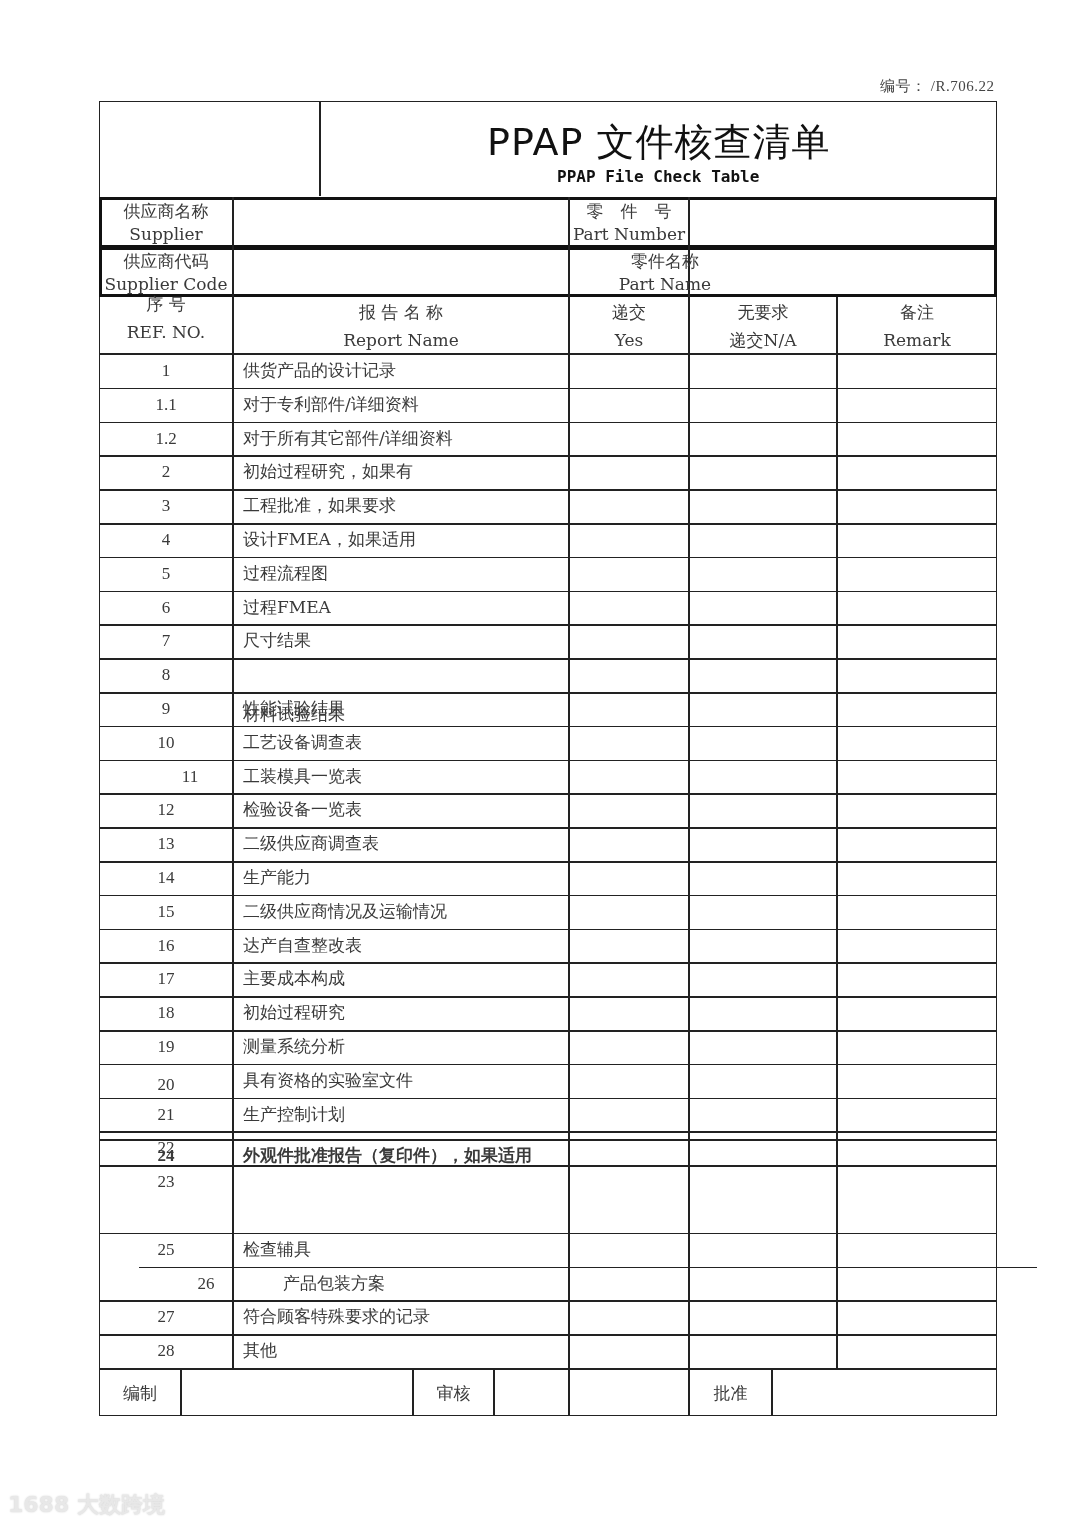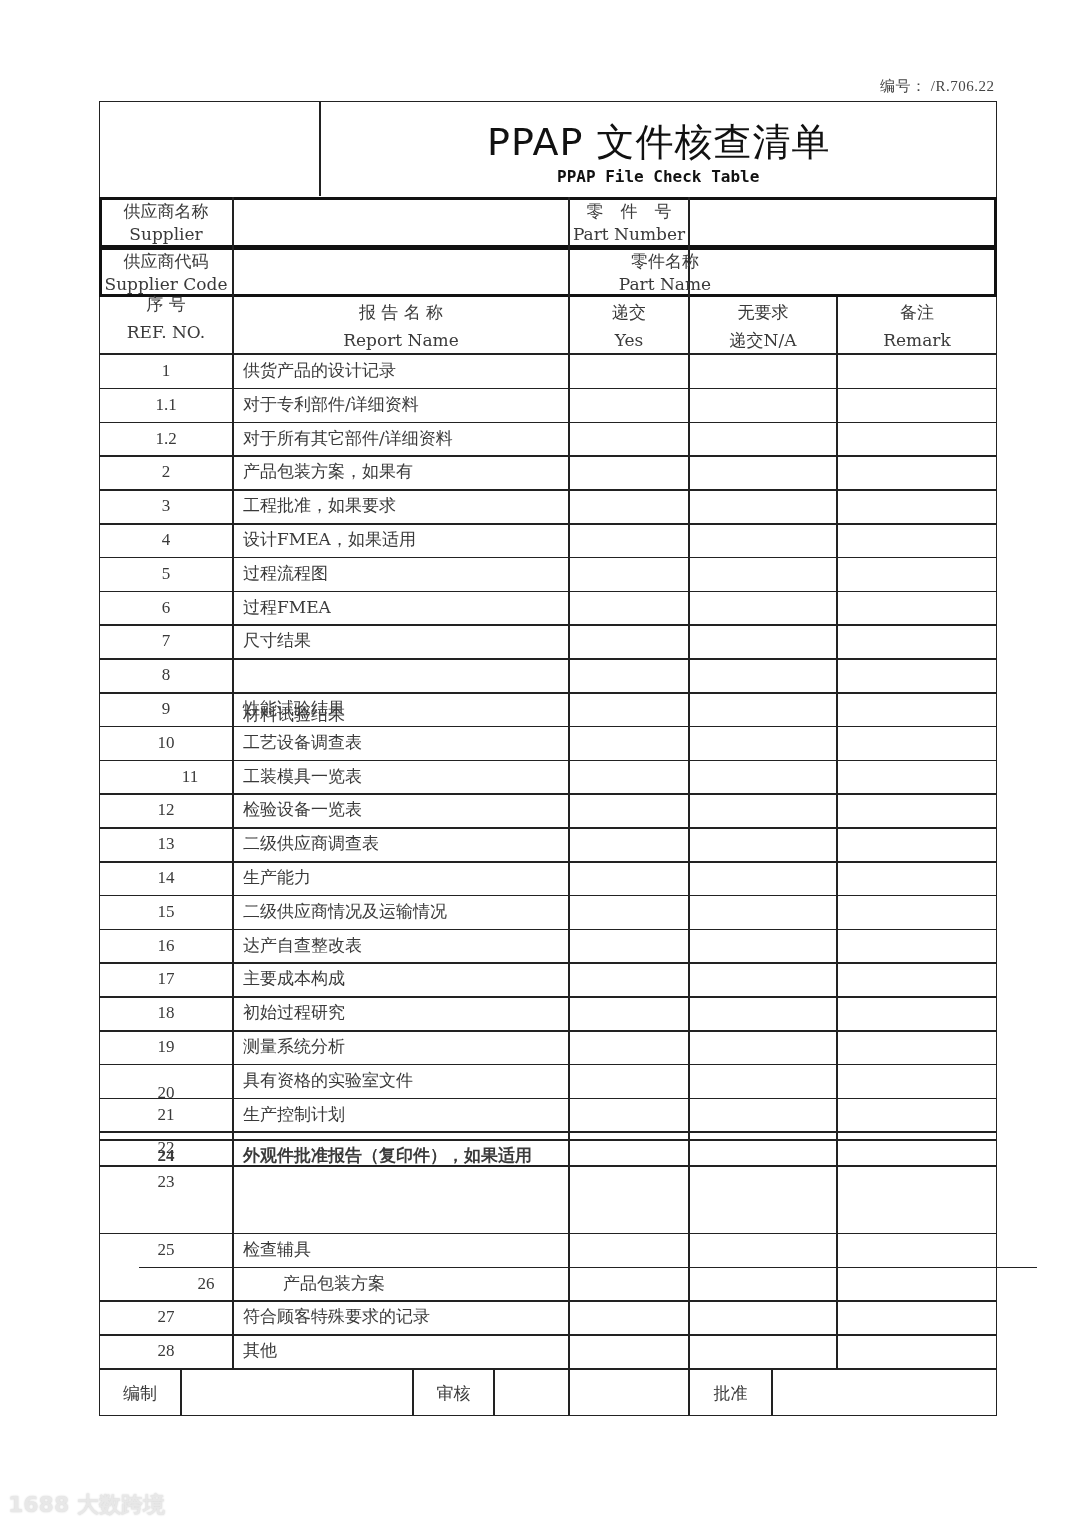--- a/index.html
+++ b/index.html
@@ -121,21 +121,21 @@
         <div class="hl" style="left: 0px; top: 0px; width: 898px; height: 1.5px;"></div>
         <div class="row-num" style="line-height: 33.8px; top: 0px;">1.2</div>
         <div class="row-name" style="line-height: 33.8px; top: 0px;">对于所有其它部件/详细资料</div>
         <div class="cell" style="left: 471px; top: 1px; width: 118px; height: 31.8px;"></div>
         <div class="cell" style="left: 591px; top: 1px; width: 146px; height: 31.8px;"></div>
         <div class="cell" style="left: 739px; top: 1px; width: 158px; height: 31.8px;"></div>
       </div>
       <div class="box" style="left: 0px; top: 354.4px; width: 898px; height: 33.8px;">
         <div class="hl" style="left: 0px; top: 0px; width: 898px; height: 1.5px;"></div>
         <div class="row-num" style="line-height: 33.8px; top: 0px;">2</div>
-        <div class="row-name" style="line-height: 33.8px; top: 0px;">产品包装方案，如果有</div>
+        <div class="row-name" style="line-height: 33.8px; top: 0px;">初始过程研究，如果有</div>
         <div class="cell" style="left: 471px; top: 1px; width: 118px; height: 31.8px;"></div>
         <div class="cell" style="left: 591px; top: 1px; width: 146px; height: 31.8px;"></div>
         <div class="cell" style="left: 739px; top: 1px; width: 158px; height: 31.8px;"></div>
       </div>
       <div class="box" style="left: 0px; top: 388.2px; width: 898px; height: 33.8px;">
         <div class="hl" style="left: 0px; top: 0px; width: 898px; height: 1.5px;"></div>
         <div class="row-num" style="line-height: 33.8px; top: 0px;">3</div>
         <div class="row-name" style="line-height: 33.8px; top: 0px;"> 工程批准，如果要求</div>
         <div class="cell" style="left: 471px; top: 1px; width: 118px; height: 31.8px;"></div>
         <div class="cell" style="left: 591px; top: 1px; width: 146px; height: 31.8px;"></div>
@@ -264,21 +264,21 @@
       <div class="box" style="left: 0px; top: 929px; width: 898px; height: 33.8px;">
         <div class="hl" style="left: 0px; top: 0px; width: 898px; height: 1.5px;"></div>
         <div class="row-num" style="line-height: 33.8px; top: 0px;">19</div>
         <div class="row-name" style="line-height: 33.8px; top: 0px;">测量系统分析</div>
         <div class="cell" style="left: 471px; top: 1px; width: 118px; height: 31.8px;"></div>
         <div class="cell" style="left: 591px; top: 1px; width: 146px; height: 31.8px;"></div>
         <div class="cell" style="left: 739px; top: 1px; width: 158px; height: 31.8px;"></div>
       </div>
       <div class="box" style="left: 0px; top: 962.8px; width: 898px; height: 33.8px;">
         <div class="hl" style="left: 0px; top: 0px; width: 898px; height: 1.5px;"></div>
-        <div class="row-num" style="line-height: 33.8px; top: 12px; text-align: center;">20</div>
+        <div class="row-num" style="line-height: 33.8px; top: 4px; text-align: center;">20</div>
         <div class="row-name" style="line-height: 33.8px; top: 0px;">具有资格的实验室文件</div>
         <div class="cell" style="left: 471px; top: 1px; width: 118px; height: 31.8px;"></div>
         <div class="cell" style="left: 591px; top: 1px; width: 146px; height: 31.8px;"></div>
         <div class="cell" style="left: 739px; top: 1px; width: 158px; height: 31.8px;"></div>
       </div>
       <div class="box" style="left: 0px; top: 996.6px; width: 898px; height: 33.8px;">
         <div class="hl" style="left: 0px; top: 0px; width: 898px; height: 1.5px;"></div>
         <div class="row-num" style="line-height: 33.8px; top: 0px;">21</div>
         <div class="row-name" style="line-height: 33.8px; top: 0px;">生产控制计划</div>
         <div class="cell" style="left: 471px; top: 1px; width: 118px; height: 31.8px;"></div>

